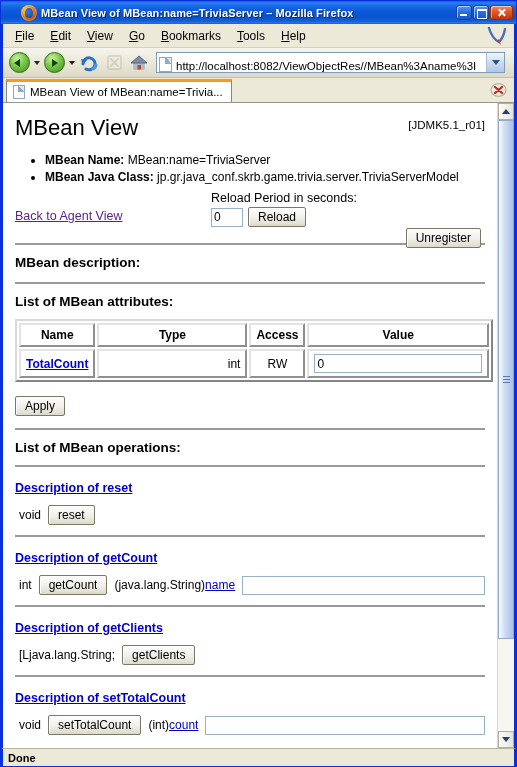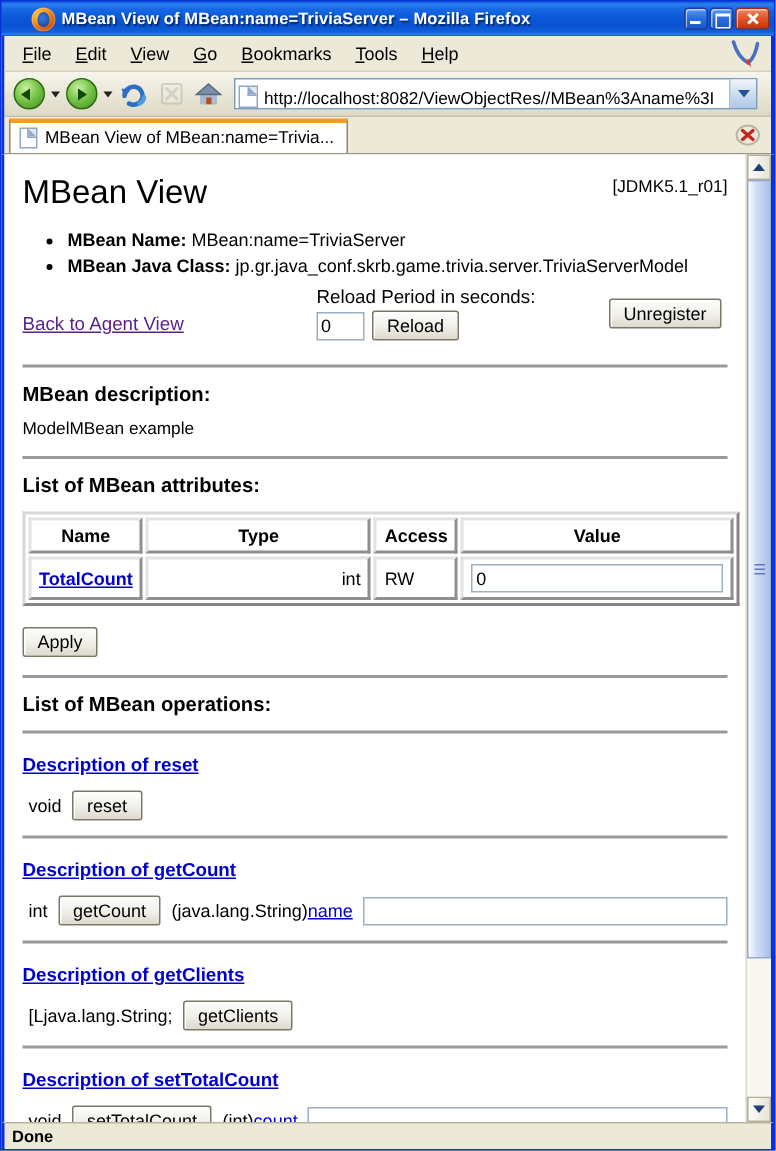--- a/index.html
+++ b/index.html
@@ -285,21 +285,21 @@
   .reload-row {
     position: relative; height: 40px; margin-top: 6px;
   }
   a.plainlink {
     color: #5b238a; text-decoration: underline; font-size: 12.5px;
   }
   .back-link { position: absolute; left: 0; top: 18px; }
   .reload-block { position: absolute; left: 196px; top: 0; text-align: left; }
   .reload-label { font-size: 12.5px; }
   .reload-controls { margin-top: 2px; display: flex; align-items: center; gap: 5px; }
-  .unregister-wrap { position: absolute; right: 4px; top: 8px; }
+  .unregister-wrap { position: absolute; right: 4px; top: 37px; }
 
   input.txt {
     border: 1px solid #9ab0c4; background: #fff;
     font-family: "Liberation Sans", sans-serif;
     font-size: 12px; padding: 1px 2px; height: 19px;
   }
   button.btn {
     font-family: "Liberation Sans", sans-serif;
     font-size: 12px;
     background: linear-gradient(to bottom, #fdfdfd 0%, #f0efe9 55%, #ddd9cb 100%);
@@ -326,21 +326,21 @@
     background: #fff;
   }
   table.attrs td, table.attrs th {
     border: 2px outset #e3e3e3;
     font-size: 12px; padding: 3px 5px;
     background: #fff;
   }
   table.attrs th { font-weight: bold; text-align: center; }
   td.c-name { width: 76px; }
   td.c-type { width: 150px; text-align: right; }
-  td.c-access { width: 46px; text-align: left; }
+  td.c-access { width: 46px; text-align: center; }
   a.attrlink { color: #0000cc; font-weight: bold; text-decoration: underline; }
   input.valbox { width: 100%; }
 
   .apply-wrap { margin: 14px 0 4px 0; }
 
   .op-title {
     font-size: 12.5px; font-weight: bold;
     color: #0000cc; text-decoration: underline;
     margin: 6px 0 6px 0; display: inline-block;
   }
@@ -478,21 +478,20 @@
           </div>
         </div>
         <div class="unregister-wrap">
           <button class="btn">Unregister</button>
         </div>
       </div>
 
       <hr class="sep">
 
       <h2 class="sec">MBean description:</h2>
-      <div class="desc-text">ModelMBean example</div>
 
       <hr class="sep">
 
       <h2 class="sec">List of MBean attributes:</h2>
 
       <table class="attrs">
         <tbody>
             <tr>
           <th class="c-name">Name</th>
           <th class="c-type">Type</th>

